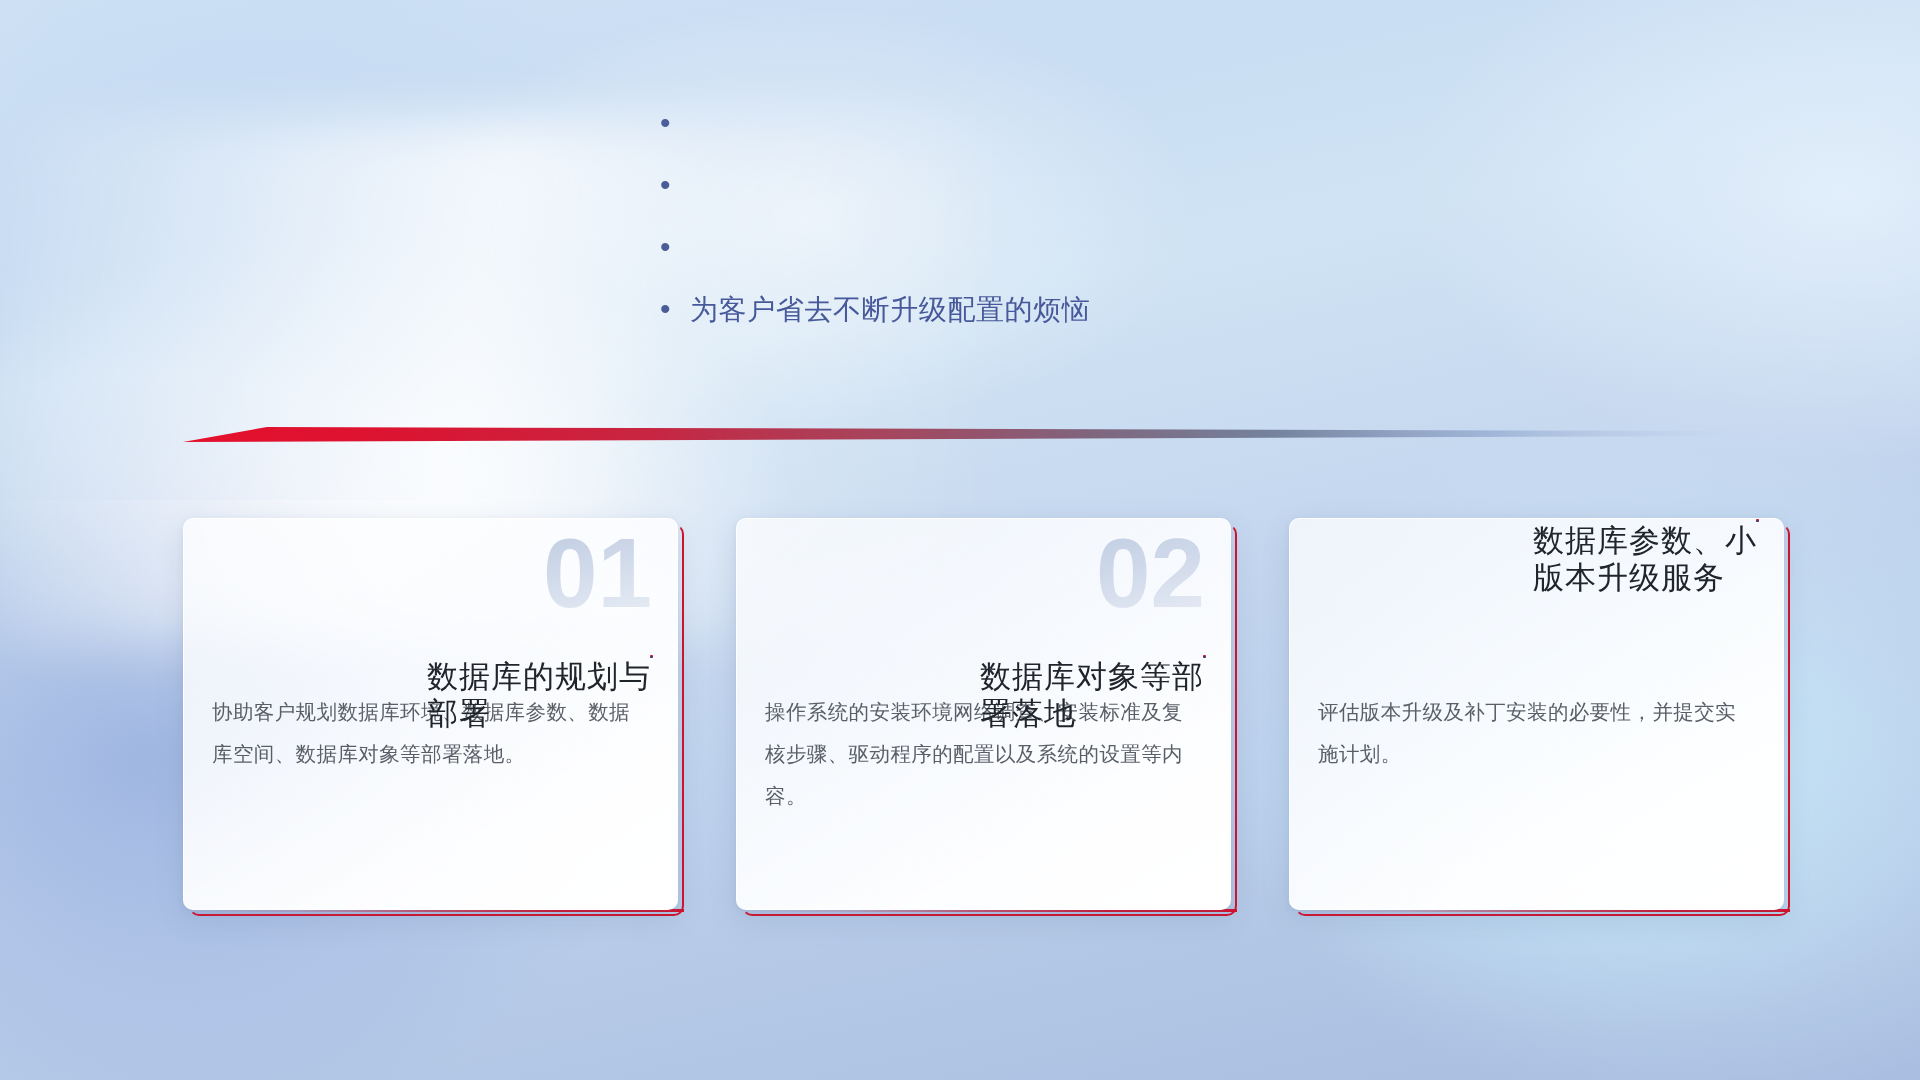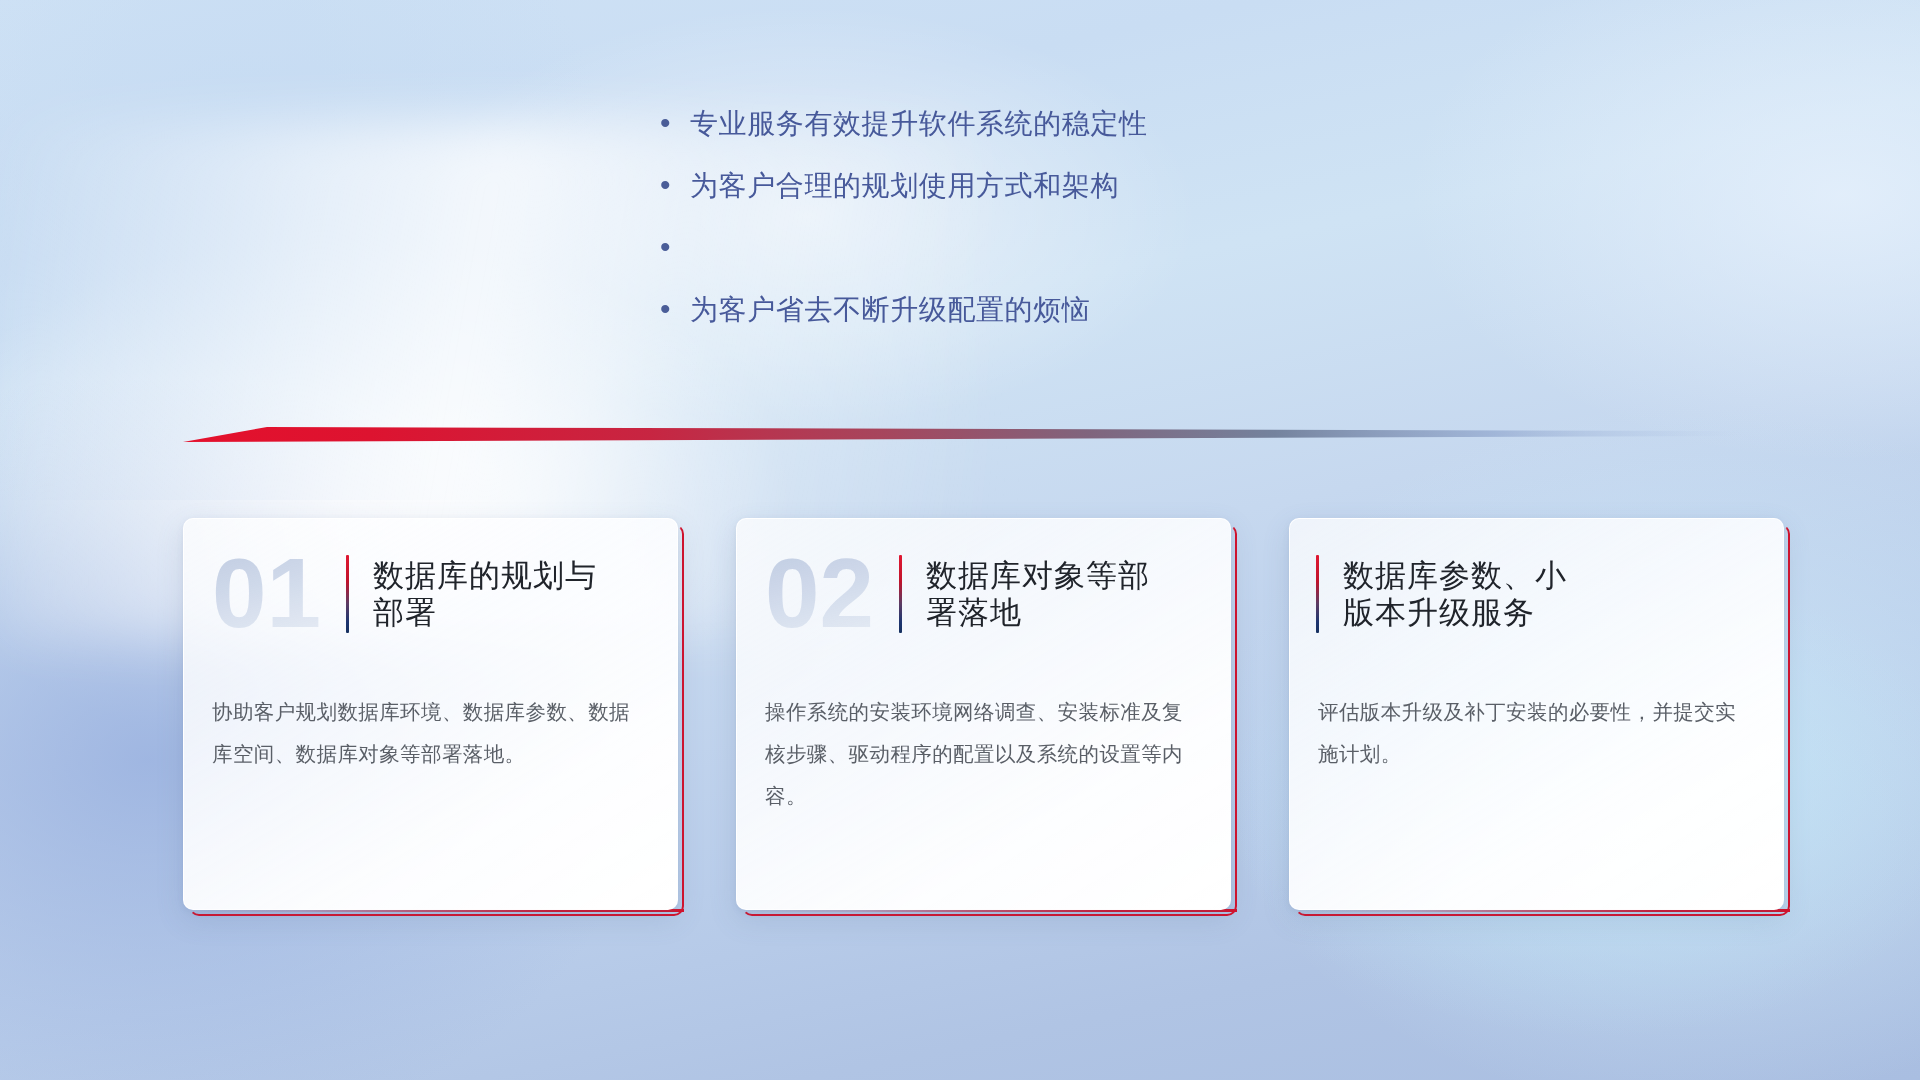--- a/index.html
+++ b/index.html
@@ -125,22 +125,23 @@
     border-radius:10px;
     background:linear-gradient(150deg, rgba(255,255,255,0.72) 0%, rgba(252,253,255,0.88) 38%, rgba(255,255,255,0.97) 72%, rgba(255,255,255,1) 100%);
     box-shadow:0 10px 28px rgba(88,110,150,0.16), 0 2px 6px rgba(88,110,150,0.10);
     border:1px solid rgba(255,255,255,0.9);
     overflow:hidden;
   }
   .card-head {
     position:relative;
     height:150px;
     display:flex;
-    align-items:center;
+    align-items:flex-end;
     padding-left:26px;
+    flex-direction:column;
   }
   .ghost-number {
     position:relative;
     width:136px;
     flex:0 0 136px;
     height:110px;
   }
   .ghost-number svg { display:block; }
   .accent-bar {
     width:3px;
@@ -182,26 +183,24 @@
 
   <div id="bg-wash-topleft"></div>
   <div id="bg-wash-left"></div>
   <div id="bg-streak"></div>
   <div id="bg-cyan"></div>
 
   <div id="bullets">
 
     <div class="bullet-row">
       <span class="bullet-dot">•</span>
-      <span class="bullet-text">专业服务有效提升软件系统的稳定性</span>
     </div>
 
     <div class="bullet-row">
       <span class="bullet-dot">•</span>
-      <span class="bullet-text">为客户合理的规划使用方式和架构</span>
     </div>
 
     <div class="bullet-row">
       <span class="bullet-dot">•</span>
     </div>
 
     <div class="bullet-row">
       <span class="bullet-dot">•</span>
       <span class="bullet-text">为客户省去不断升级配置的烦恼</span>
     </div>

